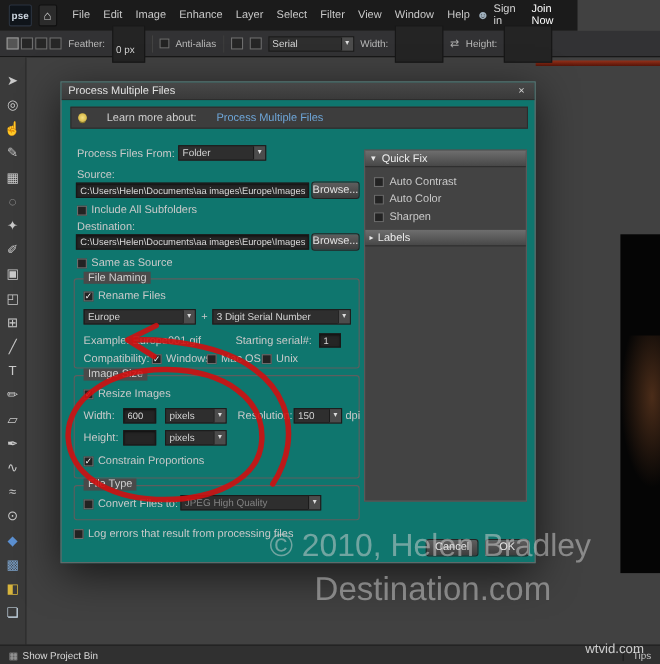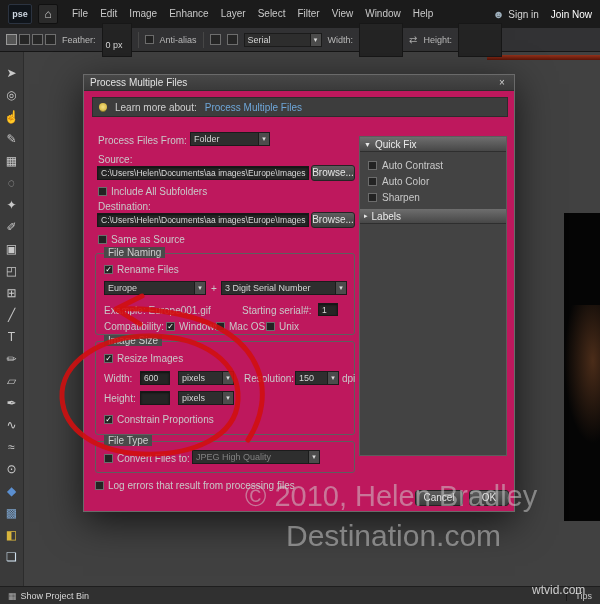--- a/index.html
+++ b/index.html
@@ -1,20 +1,20 @@
 <!DOCTYPE html>
 <html><head>
 <meta charset="utf-8">
 <style>
   * { margin:0; padding:0; box-sizing:border-box; }
   html,body { width:600px; height:604px; overflow:hidden; background:#414141;
     font-family:"Liberation Sans", sans-serif; -webkit-font-smoothing:antialiased; }
 
   
-  .menubar { position:absolute; left:0; top:0; width:600px; height:28px; background:#1b1b1b;
+  .menubar { position:absolute; left:0; top:0; width:525px; height:28px; background:#1b1b1b;
     display:flex; align-items:center; padding:0 8px; z-index:5;justify-content:center; }
   .pse-logo { width:24px; height:20px; background:#0f141a; border:1px solid #2b3340; border-radius:2px;
     color:#cdd6e0; font-size:9px; font-weight:bold; display:flex; align-items:center; justify-content:center; margin-right:6px; }
   .home-btn { width:20px; height:20px; background:#2b2b2b; border:1px solid #101010; border-radius:2px;
     color:#cfcfcf; font-size:12px; display:flex; align-items:center; justify-content:center; margin-right:8px; }
   .menus { display:flex; }
   .menu-item { padding:0 6px; font-size:10px; color:#c9c9c9; line-height:28px; cursor:default; }
   .menubar-right { margin-left:auto; display:flex; align-items:center; gap:12px; font-size:10px; }
   .account { display:flex; align-items:center; gap:4px; color:#d6d6d6; }
   .person-glyph { color:#9fb0bd; font-size:11px; }
@@ -51,28 +51,28 @@
     background:radial-gradient(ellipse at 80% 40%, rgba(92,54,30,.8), rgba(0,0,0,0) 70%); }
 
   
   .statusbar { position:absolute; left:0; bottom:0; width:600px; height:18px; background:#303030;
     border-top:1px solid #1e1e1e; display:flex; align-items:center; padding:0 8px; z-index:6; }
   .spb { display:flex; align-items:center; gap:4px; font-size:9px; color:#d8d8d8; }
   .spb-icon { font-size:9px; color:#aaa; }
   .tips { margin-left:auto; font-size:9px; color:#c5c5c5; padding-left:8px; border-left:1px solid #1c1c1c; }
 
   
-  .dialog { position:absolute; left:55px; top:74px; width:432px; height:438px; background:#be185d;
-    border:1px solid #6a6a6a; box-shadow:0 10px 36px rgba(0,0,0,.65); z-index:10;margin-left:28px; }
+  .dialog { position:absolute; left:55px; top:74px; width:432px; height:438px; background:#0f766e;
+    border:1px solid #6a6a6a; box-shadow:0 10px 36px rgba(0,0,0,.65); z-index:10; }
   .dlg-titlebar { position:absolute; left:0; top:0; width:100%; height:16px;
     background:linear-gradient(#484848,#3a3a3a); border-bottom:1px solid #2d2d2d;
     display:flex; align-items:center; padding:0 6px; font-size:10px; color:#e2e2e2; }
   .dlg-close { margin-left:auto; width:12px; text-align:center; color:#cfcfcf; font-size:10px; cursor:default; }
   .learn-strip { position:absolute; left:8px; top:22px; width:416px; height:20px; background:#3d3d3d;
-    border:1px solid #2c2c2c; display:flex; align-items:center; gap:8px; padding:0 6px; }
+    border:1px solid #2c2c2c; display:flex; align-items:center; gap:18px; padding:0 6px; }
   .bulb { width:8px; height:8px; border-radius:50%; background:radial-gradient(#f4e083,#caa92f);
     box-shadow:0 2px 0 -1px #8a7a2a; }
   .learn-label { font-size:10px; color:#cfcfcf; }
   .learn-link { font-size:10px; color:#6ea6d8; cursor:pointer; }
 
   .dlg-label { position:absolute; font-size:10px; color:#c9c9c9; white-space:nowrap; }
   .tf { position:absolute; height:14px; background:#252525; border:1px solid #181818;
     box-shadow:inset 0 1px 2px rgba(0,0,0,.55); color:#d9d9d9; font-size:8.5px; line-height:12px;
     padding:0 3px; overflow:hidden; white-space:nowrap; }
   .dd { position:absolute; height:14px; background:#2e2e2e; border:1px solid #1b1b1b; display:flex; align-items:center; }

